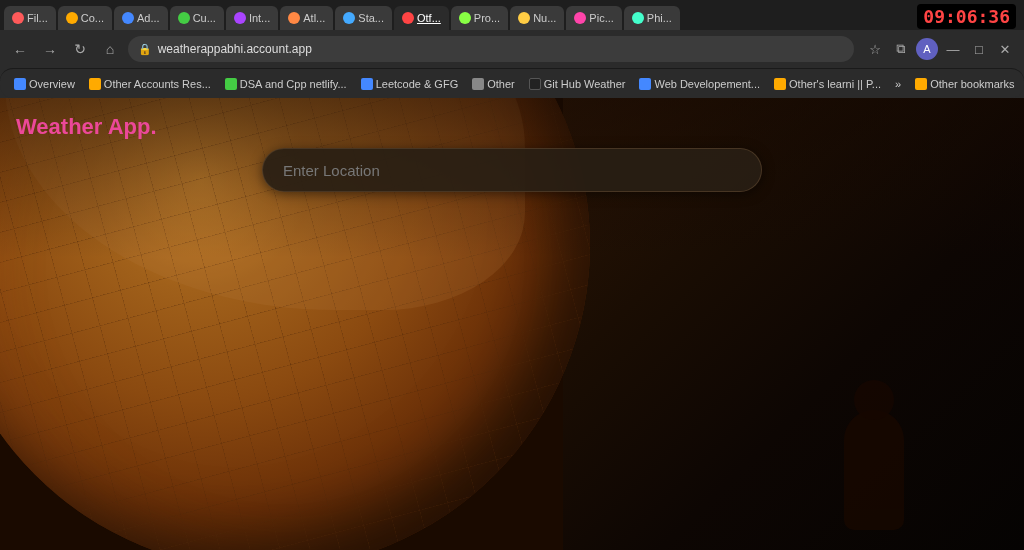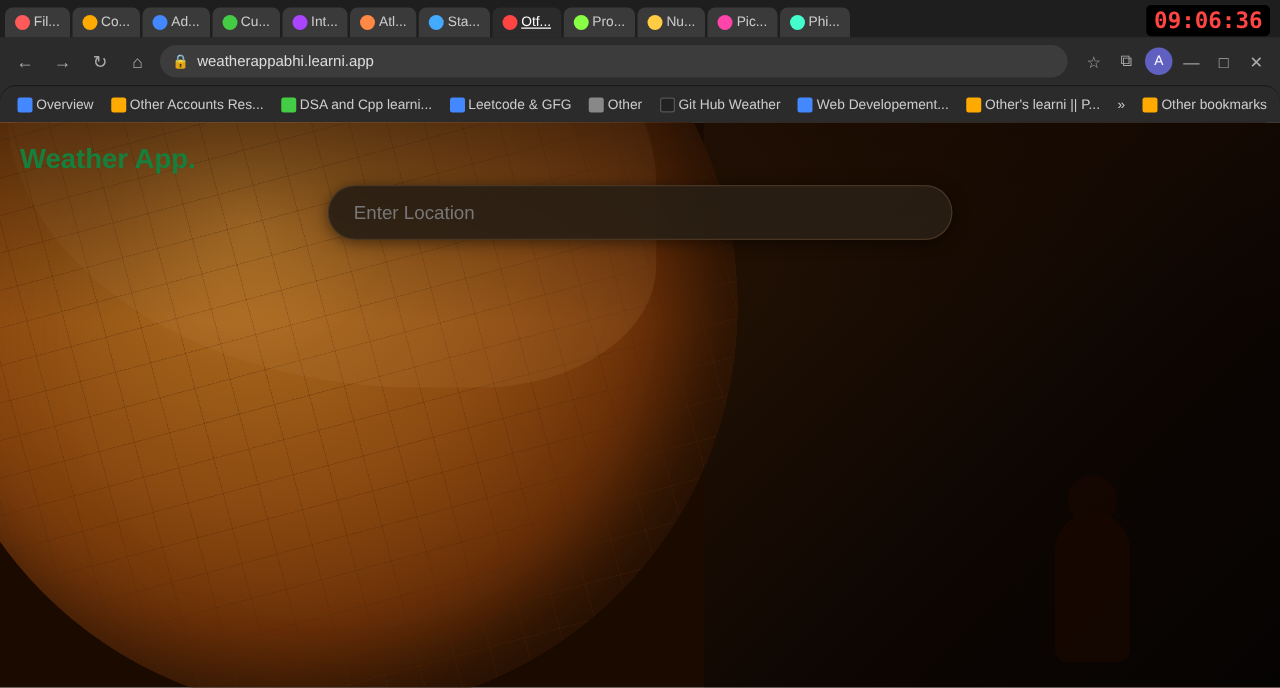--- a/index.html
+++ b/index.html
@@ -343,21 +343,21 @@
     </div>
 
     <div class="nav-bar">
       <button class="nav-btn">←</button>
       <button class="nav-btn">→</button>
       <button class="nav-btn">↻</button>
       <button class="nav-btn">⌂</button>
 
       <div class="address-bar">
         <span class="lock-icon">🔒</span>
-        <span>weatherappabhi.learni.app</span>
+        <span>weatherappabhi.account.app</span>
       </div>
 
       <div class="nav-icons-right">
         <div class="nav-icon-btn">☆</div>
         <div class="nav-icon-btn">⧉</div>
         <div class="nav-icon-btn" style="background:#6060c0; border-radius:50%; color:white; font-size:11px;">A</div>
         <div class="nav-icon-btn">—</div>
         <div class="nav-icon-btn">□</div>
         <div class="nav-icon-btn">✕</div>
       </div>
@@ -367,21 +367,21 @@
       <div class="bookmark-item">
         <span class="bookmark-favicon" style="background:#4488ff;"></span>
         <span>Overview</span>
       </div>
       <div class="bookmark-item">
         <span class="bookmark-favicon" style="background:#ffaa00;"></span>
         <span>Other Accounts Res...</span>
       </div>
       <div class="bookmark-item">
         <span class="bookmark-favicon" style="background:#44cc44;"></span>
-        <span>DSA and Cpp learni...</span>
+        <span>DSA and Cpp netlify...</span>
       </div>
       <div class="bookmark-item">
         <span class="bookmark-favicon" style="background:#4488ff;"></span>
         <span>Leetcode &amp; GFG</span>
       </div>
       <div class="bookmark-item">
         <span class="bookmark-favicon" style="background:#888;"></span>
         <span>Other</span>
       </div>
       <div class="bookmark-item">
@@ -408,21 +408,21 @@
 
   <div class="app-content">
 
     <div class="right-bg"></div>
     <div class="globe-bg"></div>
 
     <div class="overlay-top"></div>
 
     <div class="silhouette"></div>
 
-    <div class="app-logo" style="color:#15803d;">Weather App.</div>
+    <div class="app-logo" style="color:#ec4899;">Weather App.</div>
 
     <div class="search-container">
       <input class="search-input" type="text" placeholder="Enter Location" style="">
     </div>
 
   </div>
 
 </div>
 
 </body></html>

